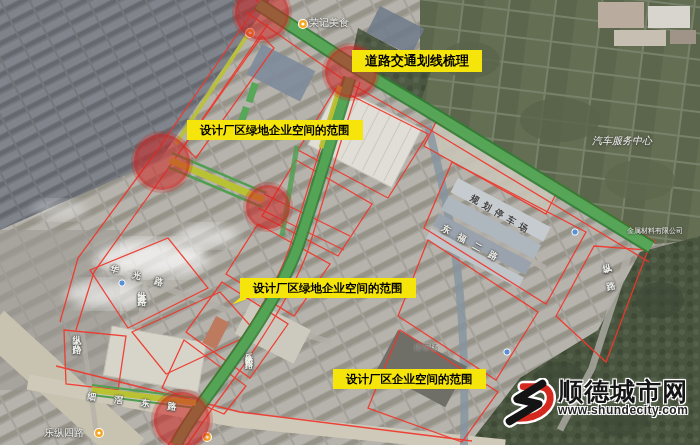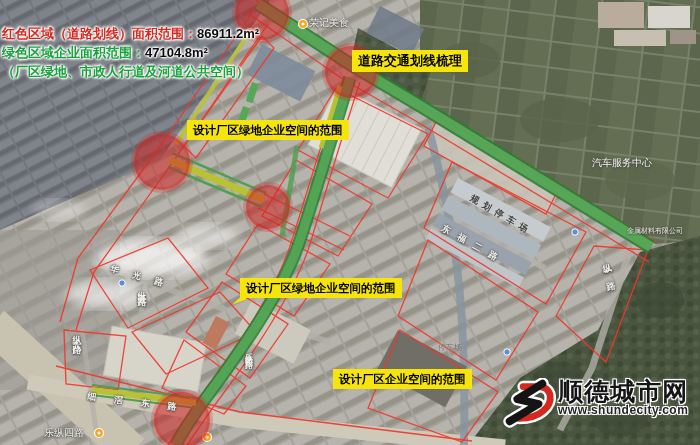--- a/index.html
+++ b/index.html
@@ -15,21 +15,21 @@
     line-height:19px;white-space:nowrap;
     text-shadow:0 0 2px #fff,0 0 3px #fff,0 0 4px #fff,1px 1px 2px #fff,-1px -1px 2px #fff;
   }
   .legend .red{color:#d5281e;}
   .legend .grn{color:#17a23b;}
   .legend .val{color:#0c0c0c;}
 
   
   .ylabel{
     position:absolute;background:#f6e50a;color:#000;font-weight:700;
-    padding:3px 6px;white-space:nowrap;line-height:1.25;
+    padding:3px 13px;white-space:nowrap;line-height:1.25;
   }
   #y0{left:352px;top:50px;font-size:13px;}
   #y1{left:187px;top:120px;font-size:11.5px;}
   #y2{left:375px;top:184px;font-size:12px;}
   #y3{left:566px;top:170px;font-size:12px;}
   #y4{left:240px;top:278px;font-size:11.5px;}
   #y5{left:333px;top:341px;font-size:11.5px;margin-top:28px;}
   .tail-tl::before{content:"";position:absolute;left:-8px;top:-6px;width:14px;height:12px;
     background:#f6e50a;clip-path:polygon(0 0,100% 40%,100% 100%);}
   .tail-bl::before{content:"";position:absolute;left:-8px;bottom:-6px;width:14px;height:12px;
@@ -48,23 +48,23 @@
   #r4{left:88px;top:390px;transform:rotate(7deg);letter-spacing:18px;}
   #r5{left:445px;top:222px;transform:rotate(29deg);letter-spacing:9px;}
   #r6{left:598px;top:258px;letter-spacing:9px;transform:rotate(-12deg);}
   #r7{left:474px;top:192px;transform:rotate(30deg);letter-spacing:5px;color:#3f3f3f;
       text-shadow:0 0 2px #ddd;}
   .poilbl{
     position:absolute;color:#f4f4ee;font-size:10px;white-space:nowrap;
     text-shadow:0 0 2px #444,0 1px 2px #444;
   }
   #p0{left:309px;top:16px;}
-  #p1{left:592px;top:156px;}
+  #p1{left:592px;top:134px;font-style:italic;}
   #p2{left:627px;top:226px;font-size:7px;color:#e9e9e3;}
-  #p3{left:438px;top:342px;color:#6a675f;text-shadow:0 0 2px #ddd;font-size:8px;}
+  #p3{left:414px;top:342px;color:#6a675f;text-shadow:0 0 2px #ddd;font-size:8px;}
   #p4{left:44px;top:426px;}
 
   
   .wm{position:absolute;left:498px;top:378px;display:flex;align-items:flex-start;}
   .wm-texts{display:flex;flex-direction:column;align-items:center;margin-left:2px;}
   .wm-name{
     font-size:25px;font-weight:900;color:#151515;letter-spacing:1px;line-height:1.05;
     text-shadow:-1px -1px 0 #fff,1px -1px 0 #fff,-1px 1px 0 #fff,1px 1px 0 #fff,0 0 3px #fff;
   }
   .wm-url{
@@ -250,31 +250,20 @@
 
     <g fill="#cf2320" fill-opacity="0.55" stroke="#cf2320" stroke-opacity="0.25" stroke-width="6">
       <circle cx="262" cy="13" r="27"></circle>
       <circle cx="351" cy="72" r="26"></circle>
       <circle cx="162" cy="162" r="28"></circle>
       <circle cx="268" cy="207" r="22"></circle>
       <circle cx="182" cy="420" r="28"></circle>
     </g>
   </svg>
 
-  <div class="legend">
-    <div>
-      <span class="red">红色区域（道路划线）面积范围：</span><span class="val">86911.2m²</span>
-    </div>
-    <div>
-      <span class="grn">绿色区域企业面积范围：</span><span class="val">47104.8m²</span>
-    </div>
-    <div>
-      <span class="grn">（厂区绿地、市政人行道及河道公共空间）</span>
-    </div>
-  </div>
 
   <div id="y0" class="ylabel">道路交通划线梳理</div>
   <div id="y1" class="ylabel">设计厂区绿地企业空间的范围</div>
   <div id="y4" class="ylabel tail-bl">设计厂区绿地企业空间的范围</div>
   <div id="y5" class="ylabel">设计厂区企业空间的范围</div>
 
   <div id="r0" class="roadlbl">华光路</div>
   <div id="r1" class="roadlbl vert">纵五路</div>
   <div id="r2" class="roadlbl vert">纵六路</div>
   <div id="r3" class="roadlbl vert">乐纵四路</div>

